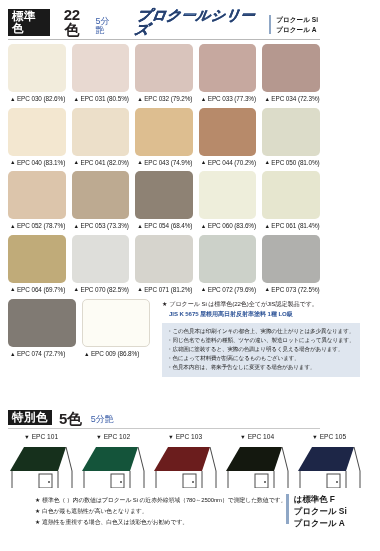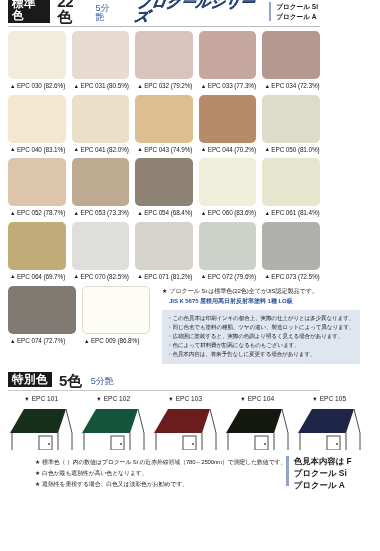--- a/index.html
+++ b/index.html
@@ -13,21 +13,21 @@
     overflow: hidden;
     font-family: "Liberation Sans", "DejaVu Sans", sans-serif;
     color: #231f20;
     position: relative;
   }
 
   .page {
     width: 328px;
     height: 551px;
     box-sizing: border-box;
-    padding: 0 8px;
+    padding: 13px 8px;
     position: relative;
   }
 
   
   .section-head {
     display: flex;
     align-items: flex-end;
     gap: 7px;
     padding-top: 4px;
     height: 19px;
@@ -41,20 +41,21 @@
     padding: 1px 4px 2px 4px;
     line-height: 1.05;
   }
   .head-count {
     font-size: 15px;
     font-weight: bold;
     line-height: 1;
     letter-spacing: -0.3px;
     position: relative;
     top: 1px;
+    text-align: center;
   }
   .head-gloss {
     font-size: 9px;
     font-weight: normal;
     color: #3b5ea8;
     line-height: 1;
     position: relative;
     top: -1px;
     margin-left: 2px;
   }
@@ -167,21 +168,21 @@
   }
   .note-panel div {
     font-size: 5.6px;
     line-height: 1.62;
     white-space: nowrap;
     letter-spacing: -0.15px;
     color: #1c1c1c;
   }
 
   
-  .special-wrap { margin-top: 0; }
+  .special-wrap { margin-top: 25px; }
 
   .house-grid {
     display: grid;
     grid-template-columns: repeat(5, 1fr);
     column-gap: 6px;
     margin-top: 5px;
   }
   .house-cell { text-align: center; }
   .house-label {
     font-size: 6.6px;
@@ -421,20 +422,20 @@
 
   <div class="footer">
     <div class="footer-notes" id="footer-notes">
         <div><span class="star">★</span><span>標準色（ ）内の数値はプロクール Si の近赤外線領域（780～2500nm）で測定した数値です。</span></div>
         <div><span class="star">★</span><span>白色が最も遮熱性が高い色となります。</span></div>
         <div><span class="star">★</span><span>遮熱性を重視する場合、白色又は淡彩色がお勧めです。</span></div>
       </div>
     <div class="footer-right">
       <span class="footer-right-bar"></span>
       <span class="footer-right-list">
-        <span>色見本内容は F</span><br>
+        <span>は標準色 F</span><br>
         <span>プロクール Si</span><br>
         <span>プロクール A</span>
       </span>
     </div>
   </div>
 
 </div>
 
 </body></html>

